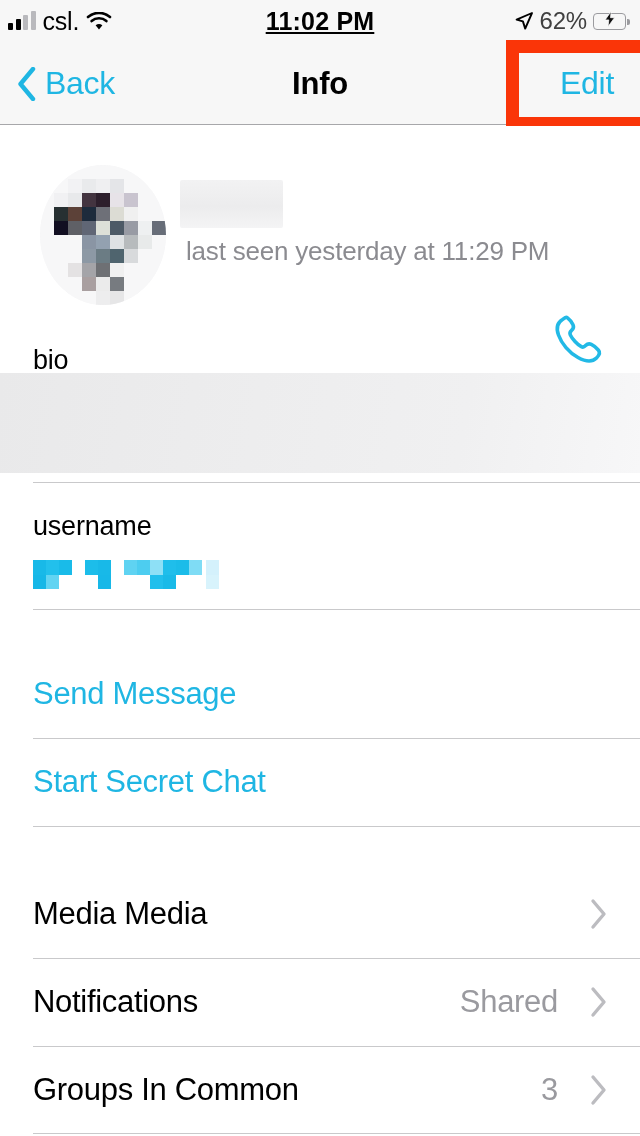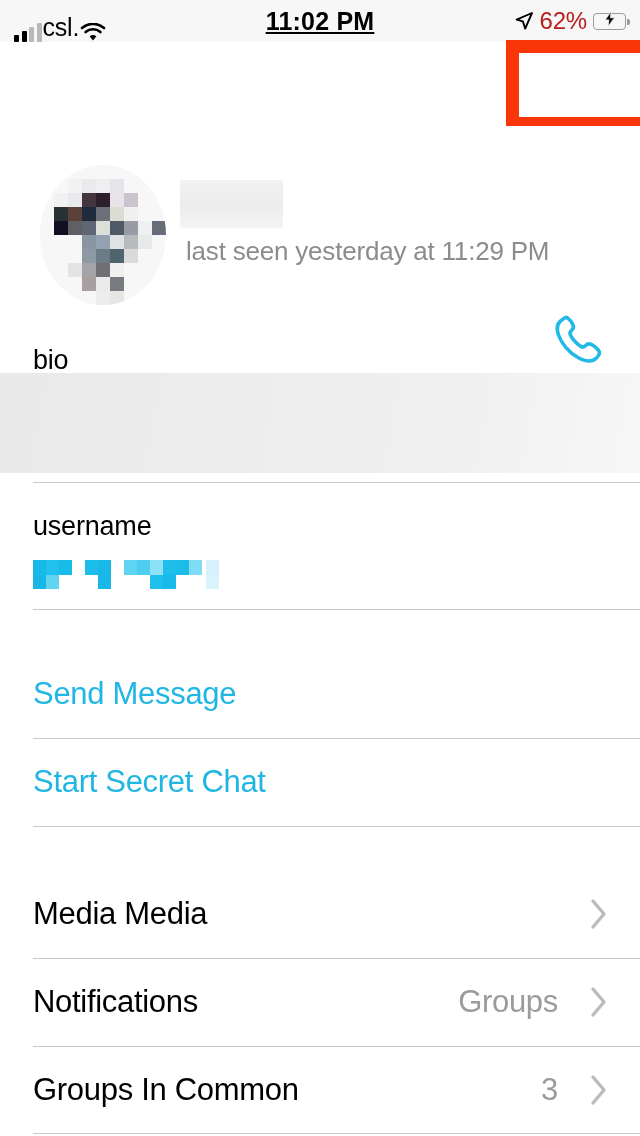--- a/index.html
+++ b/index.html
@@ -11,27 +11,27 @@
     overflow:hidden;
   }
   #screen { position:relative; width:640px; height:1136px; background:#fff; }
 
   
   .statusbar{
     position:absolute; left:0; top:0; width:640px; height:42px;
     background:#f7f7f7;
     display:flex; align-items:center;
   }
-  .sb-left{ position:absolute; left:14px; top:0; height:42px; display:flex; align-items:flex-end; gap:1px; }
+  .sb-left{ position:absolute; left:8px; top:0; height:42px; display:flex; align-items:center; gap:7px; }
   .sb-center{ position:absolute; left:0; width:640px; top:0; height:42px;
               display:flex; align-items:center; justify-content:center;text-decoration:underline; }
   .sb-right{ position:absolute; right:14px; top:0; height:42px; display:flex; align-items:center; gap:6px; }
   .sb-time{ font-size:25px; font-weight:600; color:#000; letter-spacing:.2px; }
   .sb-carrier{ font-size:25px; font-weight:400; color:#000; letter-spacing:-.2px; }
-  .sb-pct{ font-size:24px; font-weight:500; color:#b91c1c; letter-spacing:-.2px; }
+  .sb-pct{ font-size:24px; font-weight:500; color:#404040; letter-spacing:-.2px; }
 
   .bars{ display:flex; align-items:flex-end; gap:2.5px; height:18px; }
   .bars i{ display:block; width:5px; background:#000; border-radius:1px; }
   .bars i:nth-child(1){ height:7px; }
   .bars i:nth-child(2){ height:11px; }
   .bars i:nth-child(3){ height:15px; background:#b9b9bd; }
   .bars i:nth-child(4){ height:19px; background:#b9b9bd; }
 
   .battery{ position:relative; width:33px; height:17px; border:1.6px solid #9b9b9f;
             border-radius:4px; padding:1.5px; }
@@ -158,20 +158,32 @@
         <span class="fill"></span>
         <span class="bolt">
           <svg width="11" height="15" viewBox="0 0 11 15">
             <path d="M6.6 0 L0.6 8.4 L4.3 8.4 L3.6 15 L10 6.2 L6.0 6.2 Z" fill="#111" stroke="#fff" stroke-width="0.7"></path>
           </svg>
         </span>
       </span>
     </div>
   </div>
 
+  <div class="navbar">
+    <div class="nav-back">
+      <span style="display:inline-block;width:20px;height:34px;">
+        <svg width="20" height="34" viewBox="0 0 20 34">
+          <path d="M16 2 L3.5 17 L16 32" fill="none" stroke="#1fb6e3" stroke-width="4.4" stroke-linecap="round" stroke-linejoin="round"></path>
+        </svg>
+      </span>
+      <span class="label">Back</span>
+    </div>
+    <div class="nav-title">Info</div>
+    <div class="nav-edit">Edit</div>
+  </div>
   <div class="edit-highlight"></div>
 
   <div class="profile">
 
     <div class="avatar">
       <span class="px" style="left:0;top:0;width:126px;height:140px;background:#f7f7f8;"></span>
       <span class="px" style="left:28px;top:14px;width:14px;height:14px;background:#f2f2f4;"></span>
       <span class="px" style="left:42px;top:14px;width:14px;height:14px;background:#e9eaec;"></span>
       <span class="px" style="left:56px;top:14px;width:14px;height:14px;background:#efeff1;"></span>
       <span class="px" style="left:70px;top:14px;width:14px;height:14px;background:#e4e5e8;"></span>
@@ -268,21 +280,21 @@
     <div class="chev">
       <svg width="20" height="32" viewBox="0 0 20 32">
         <path d="M4 3 L15 16 L4 29" fill="none" stroke="#bcbcc0" stroke-width="3.4" stroke-linecap="round" stroke-linejoin="round"></path>
       </svg>
     </div>
   </div>
   <div class="sep" style="top:958px;"></div>
 
   <div class="row" style="top:958px;">
     <div class="rlabel">Notifications</div>
-    <div class="rvalue">Groups</div>
+    <div class="rvalue">Shared</div>
     <div class="chev">
       <svg width="20" height="32" viewBox="0 0 20 32">
         <path d="M4 3 L15 16 L4 29" fill="none" stroke="#bcbcc0" stroke-width="3.4" stroke-linecap="round" stroke-linejoin="round"></path>
       </svg>
     </div>
   </div>
   <div class="sep" style="top:1046px;"></div>
 
   <div class="row" style="top:1046px;">
     <div class="rlabel">Groups In Common</div>

